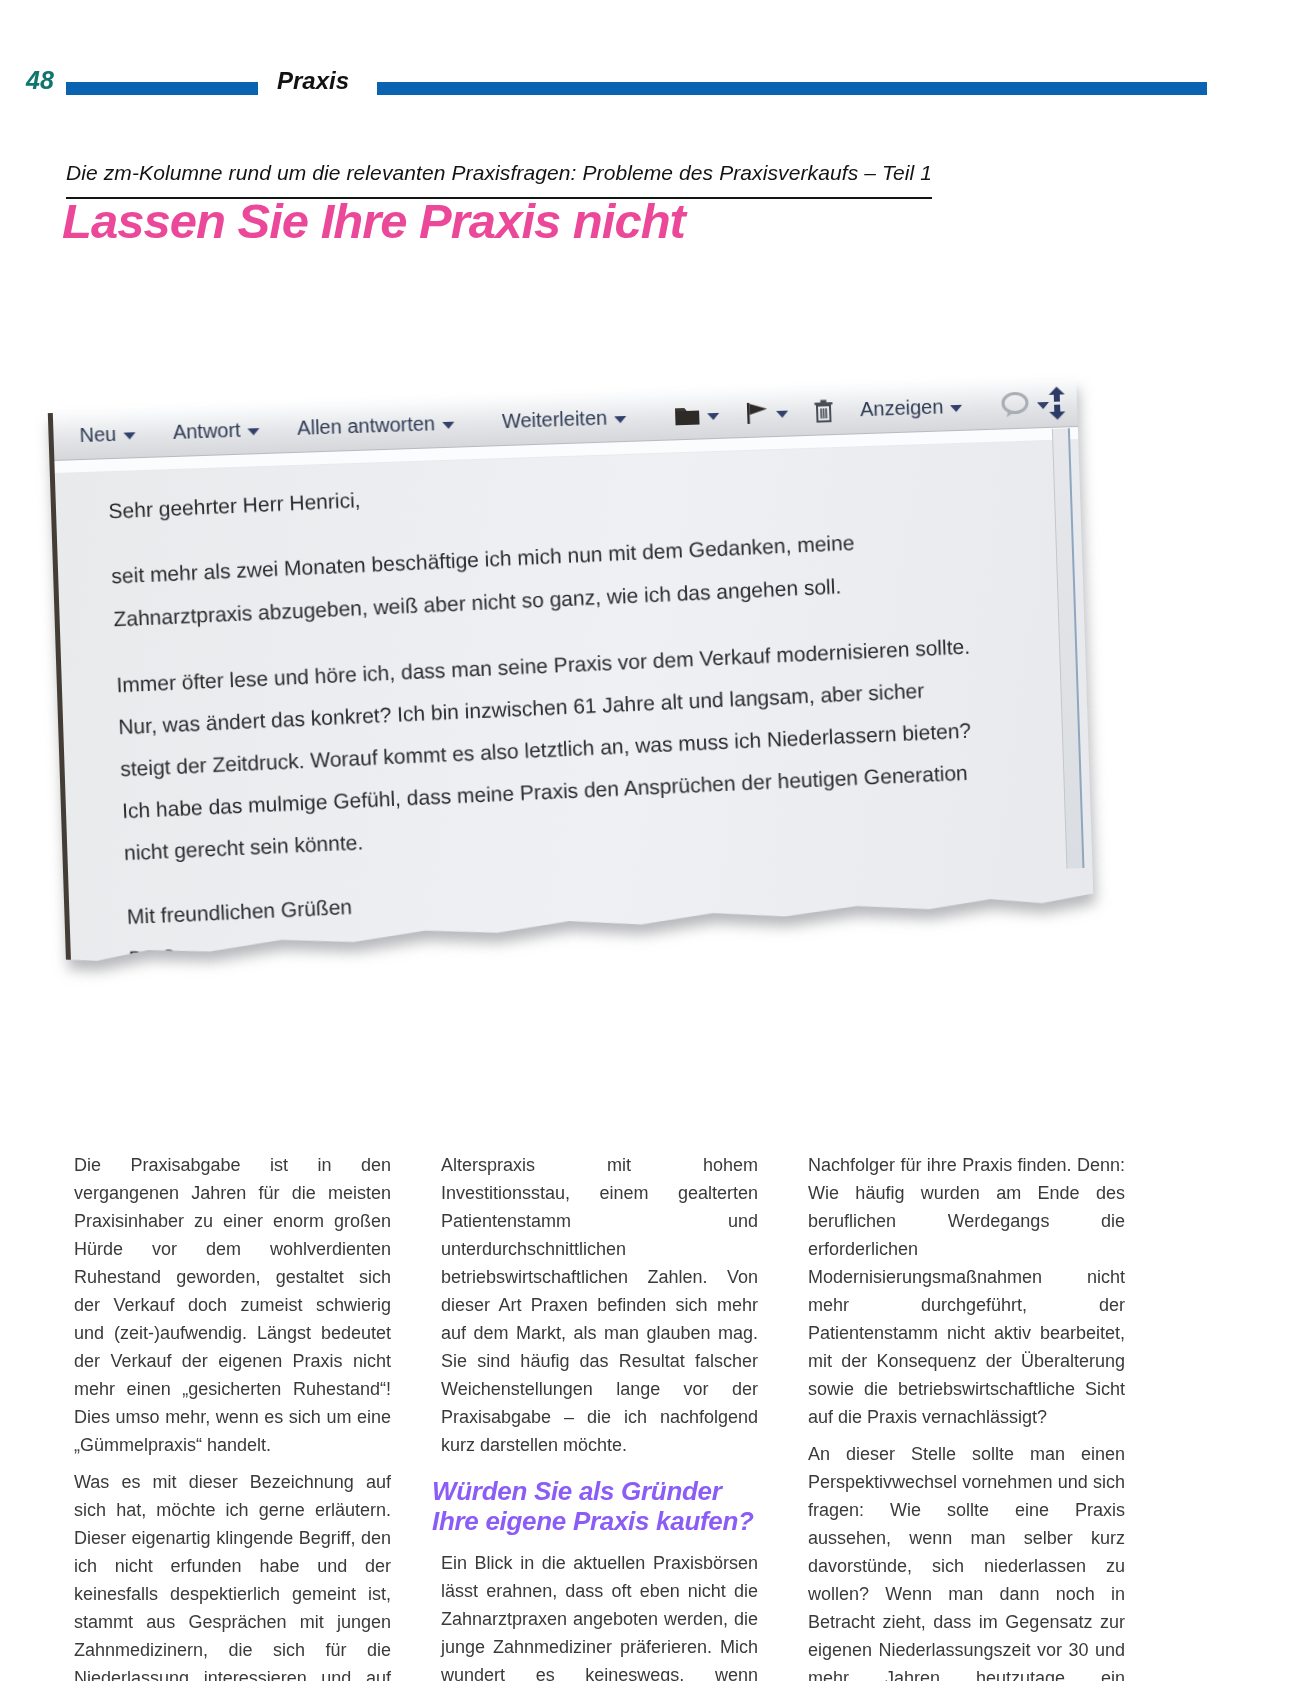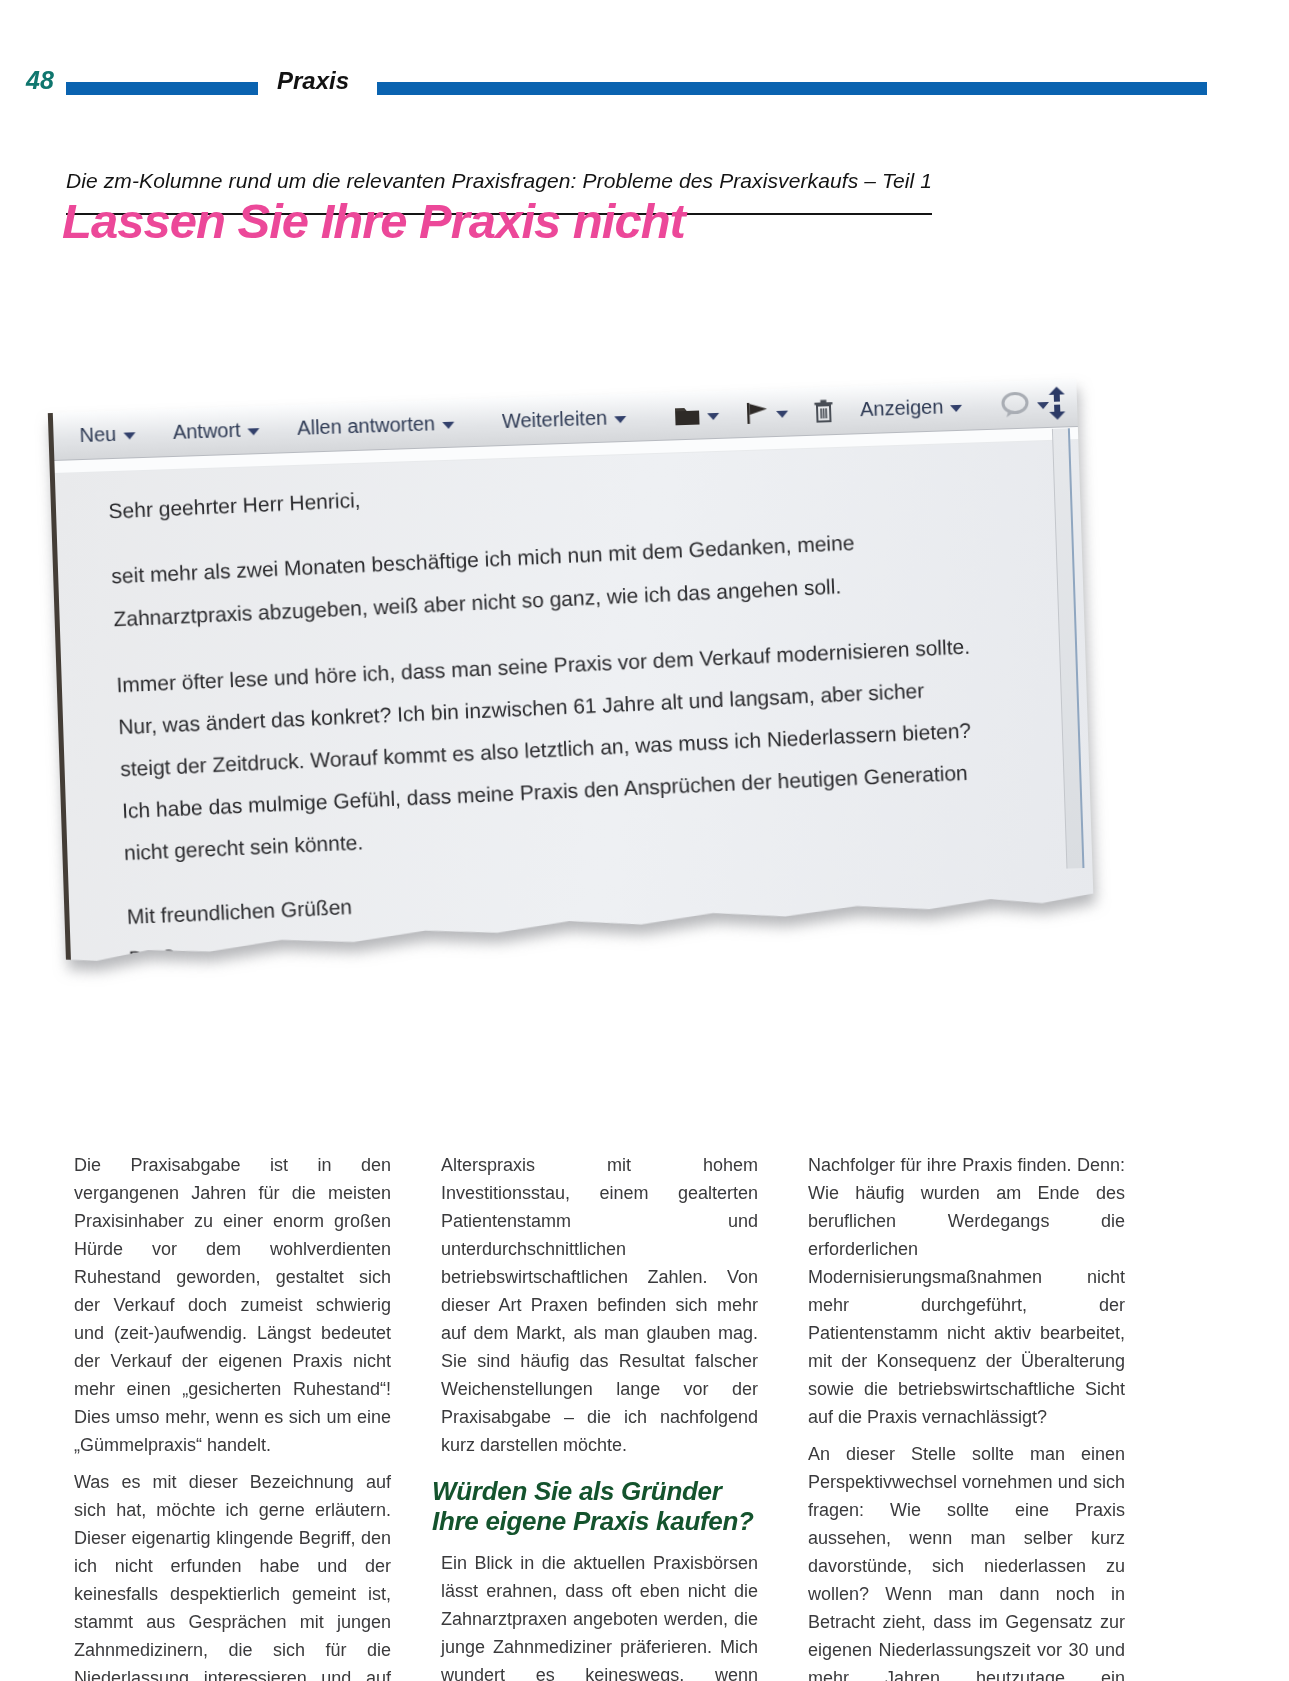--- a/index.html
+++ b/index.html
@@ -16,23 +16,23 @@
   }
   .hbar{position:absolute;top:82px;height:13px;background:#0a63b0;}
   .hbar.b1{left:66px;width:192px;}
   .hbar.b2{left:377px;width:830px;}
   .section-label{
     position:absolute;left:277px;top:67px;
     font-size:24px;font-weight:700;font-style:italic;color:#121212;
   }
   
   .kicker{
-    position:absolute;left:66px;top:169px;
+    position:absolute;left:66px;top:161px;
     font-size:21px;font-style:italic;color:#141414;
-    border-bottom:2px solid #141414;padding-bottom:20px;
+    border-bottom:2px solid #141414;padding-bottom:12px;
     letter-spacing:.1px;
   }
   .title{
     position:absolute;left:62px;top:192px;
     font-size:49px;line-height:58px;font-weight:700;font-style:italic;
     color:#ec4899;letter-spacing:-1px;margin:0;
   }
   .title span{display:block;}
   
   .email-wrapper{
@@ -81,21 +81,21 @@
   
   .columns{
     position:absolute;left:65px;top:1142px;width:1069px;height:539px;
     display:grid;grid-template-columns:335px 335px 335px;column-gap:32px;
     overflow:hidden;
   }
   .col{font-size:18px;line-height:28px;color:#3a3a3c;text-align:justify;}
   .col p{margin:9px;}
   .col-heading{
     font-size:26px;line-height:30px;font-weight:700;font-style:italic;
-    color:#14532d;margin:17px 0 13px 0;text-align:left;letter-spacing:-.3px;
+    color:#8b5cf6;margin:17px 0 13px 0;text-align:left;letter-spacing:-.3px;
   }
 </style>
 </head>
 <body>
 
 <div class="page-number">48</div>
 <div class="hbar b1"></div>
 <div class="section-label">Praxis</div>
 <div class="hbar b2"></div>
 

